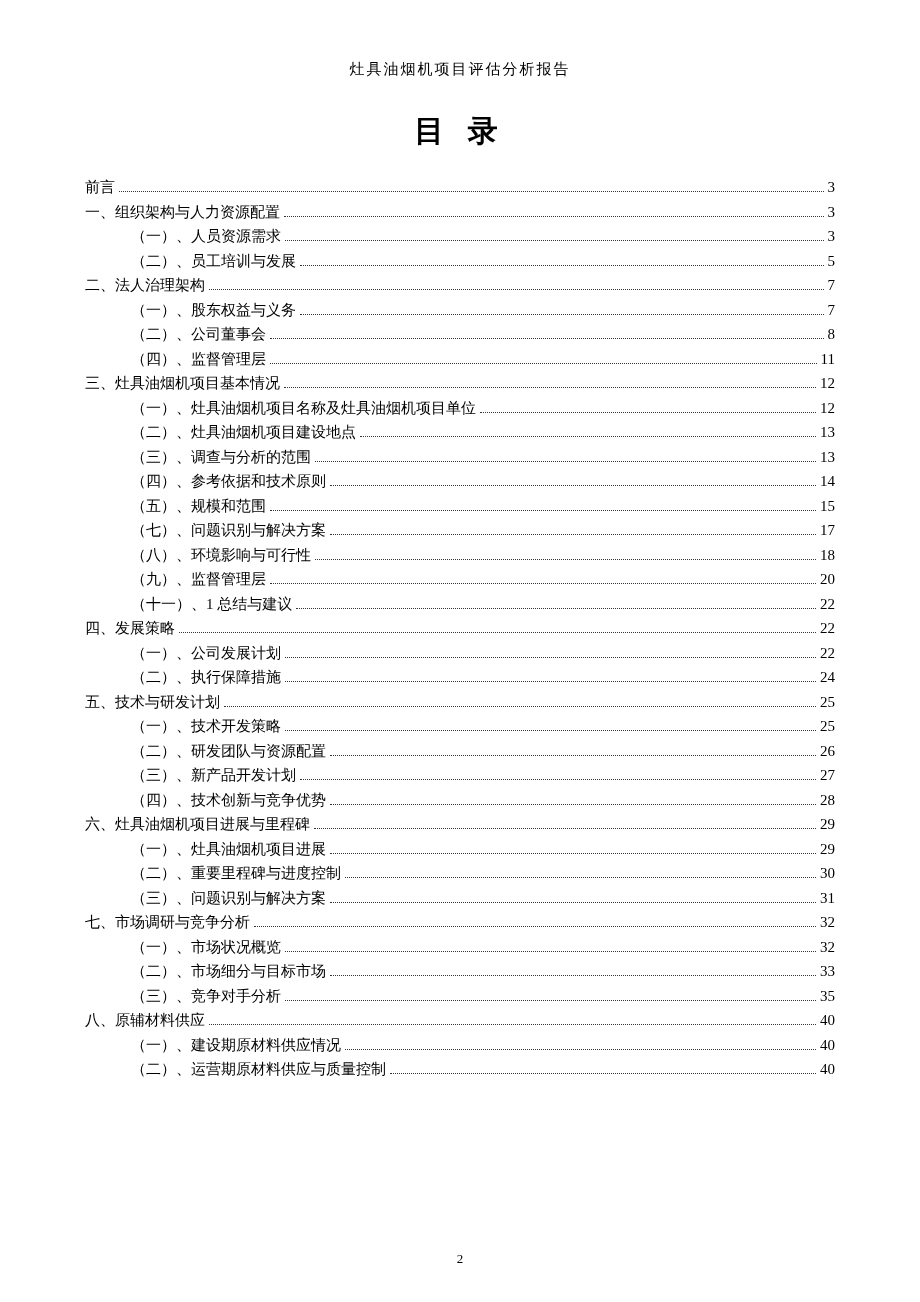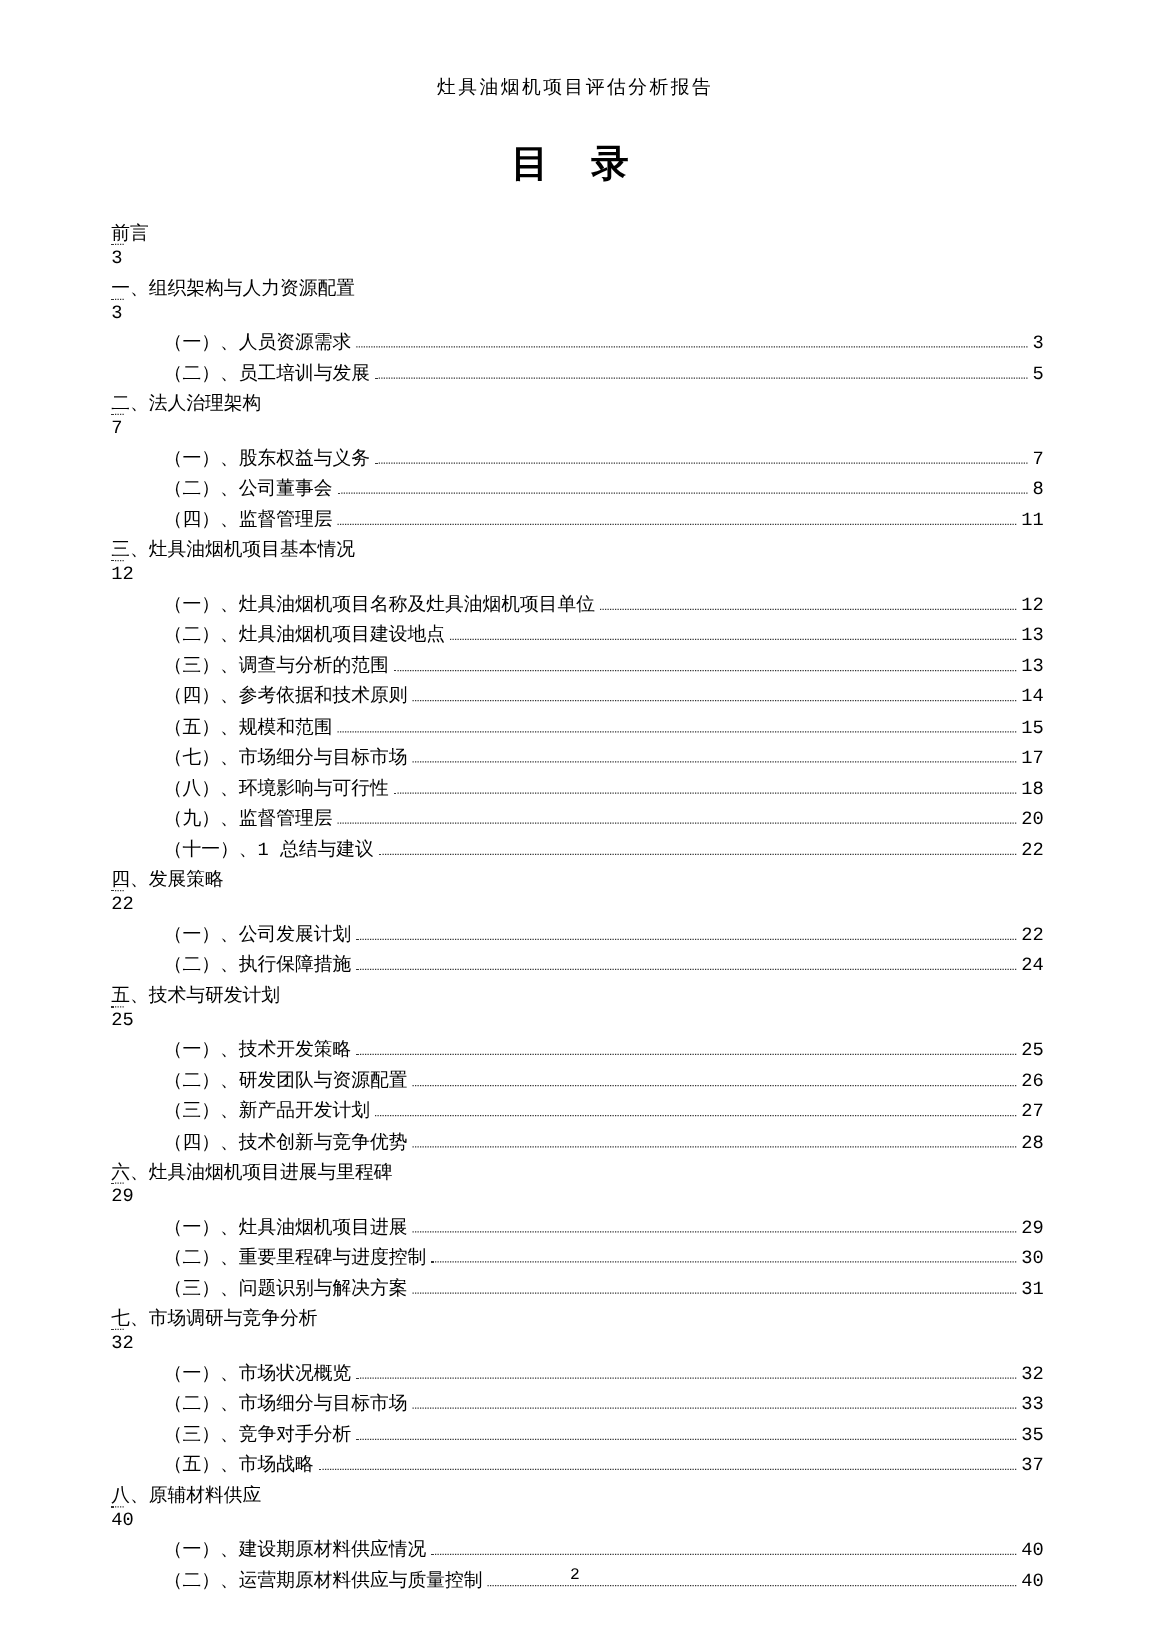--- a/index.html
+++ b/index.html
@@ -9,21 +9,20 @@
     font-family: "SimSun", "宋体", serif;
     width: 920px;
     height: 1302px;
     box-sizing: border-box;
   }
   .page {
     padding: 60px 85px 16px 85px;
     box-sizing: border-box;
     position: relative;
     height: 100%;
-    font-family: Liberation Mono, monospace;
   }
   .header-title {
     text-align: center;
     font-size: 15px;
     color: #000;
     letter-spacing: 2px;
     margin-bottom: 30px;
   }
   .main-title {
     text-align: center;
@@ -51,21 +50,21 @@
   .toc-dots {
     flex: 1 1 auto;
     border-bottom: 1.5px dotted #333;
     margin: 0 4px 3px 4px;
     min-width: 10px;
   }
   .toc-page {
     flex: 0 0 auto;
     color: #000;
   }
-  .indent-0 { padding-left: 0; flex-direction: column; }
+  .indent-0 { padding-left: 0; }
   .indent-1 { padding-left: 46px; }
   .footer {
     position: absolute;
     bottom: 35px;
     left: 0;
     right: 0;
     text-align: center;
     font-size: 13px;
     color: #000;
   }
@@ -141,21 +140,21 @@
         <span class="toc-label">（四）、参考依据和技术原则</span>
         <span class="toc-dots"></span>
         <span class="toc-page">14</span>
       </div>
       <div class="toc-row indent-1">
         <span class="toc-label">（五）、规模和范围</span>
         <span class="toc-dots"></span>
         <span class="toc-page">15</span>
       </div>
       <div class="toc-row indent-1">
-        <span class="toc-label">（七）、市场细分与目标市场</span>
+        <span class="toc-label">（七）、问题识别与解决方案</span>
         <span class="toc-dots"></span>
         <span class="toc-page">17</span>
       </div>
       <div class="toc-row indent-1">
         <span class="toc-label">（八）、环境影响与可行性</span>
         <span class="toc-dots"></span>
         <span class="toc-page">18</span>
       </div>
       <div class="toc-row indent-1">
         <span class="toc-label">（九）、监督管理层</span>
@@ -239,25 +238,20 @@
       </div>
       <div class="toc-row indent-1">
         <span class="toc-label">（二）、市场细分与目标市场</span>
         <span class="toc-dots"></span>
         <span class="toc-page">33</span>
       </div>
       <div class="toc-row indent-1">
         <span class="toc-label">（三）、竞争对手分析</span>
         <span class="toc-dots"></span>
         <span class="toc-page">35</span>
-      </div>
-      <div class="toc-row indent-1">
-        <span class="toc-label">（五）、市场战略</span>
-        <span class="toc-dots"></span>
-        <span class="toc-page">37</span>
       </div>
       <div class="toc-row indent-0">
         <span class="toc-label">八、原辅材料供应</span>
         <span class="toc-dots"></span>
         <span class="toc-page">40</span>
       </div>
       <div class="toc-row indent-1">
         <span class="toc-label">（一）、建设期原材料供应情况</span>
         <span class="toc-dots"></span>
         <span class="toc-page">40</span>

